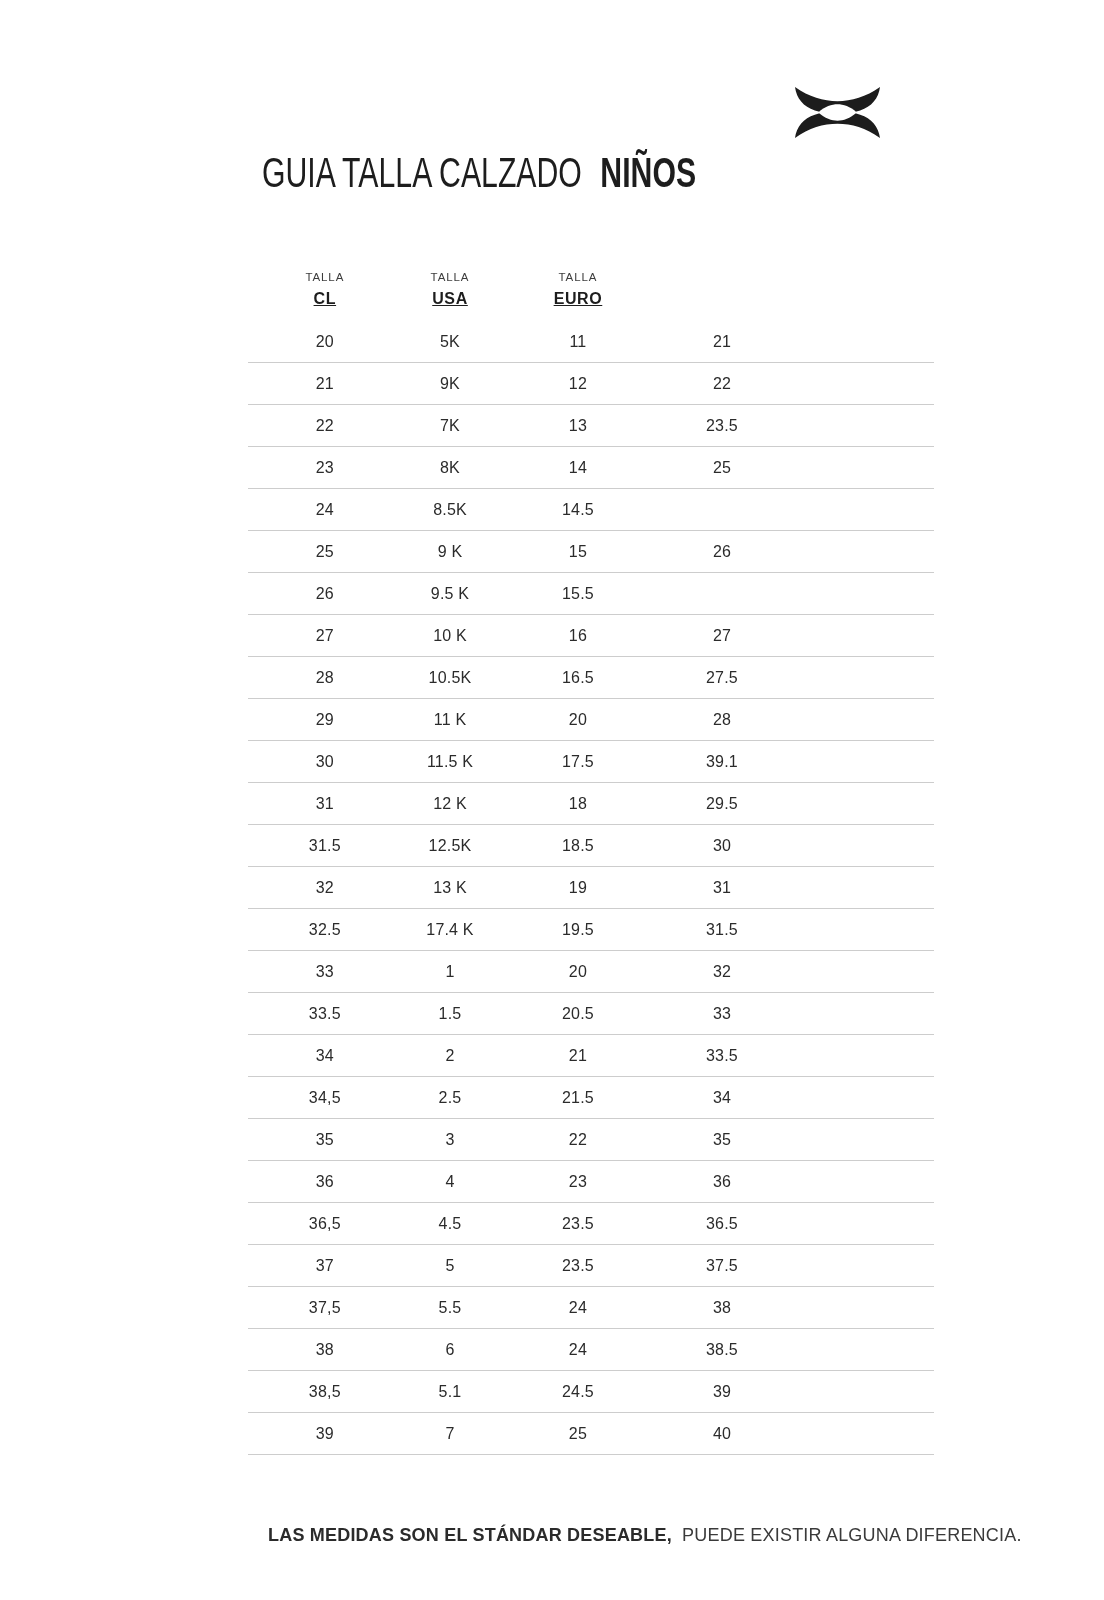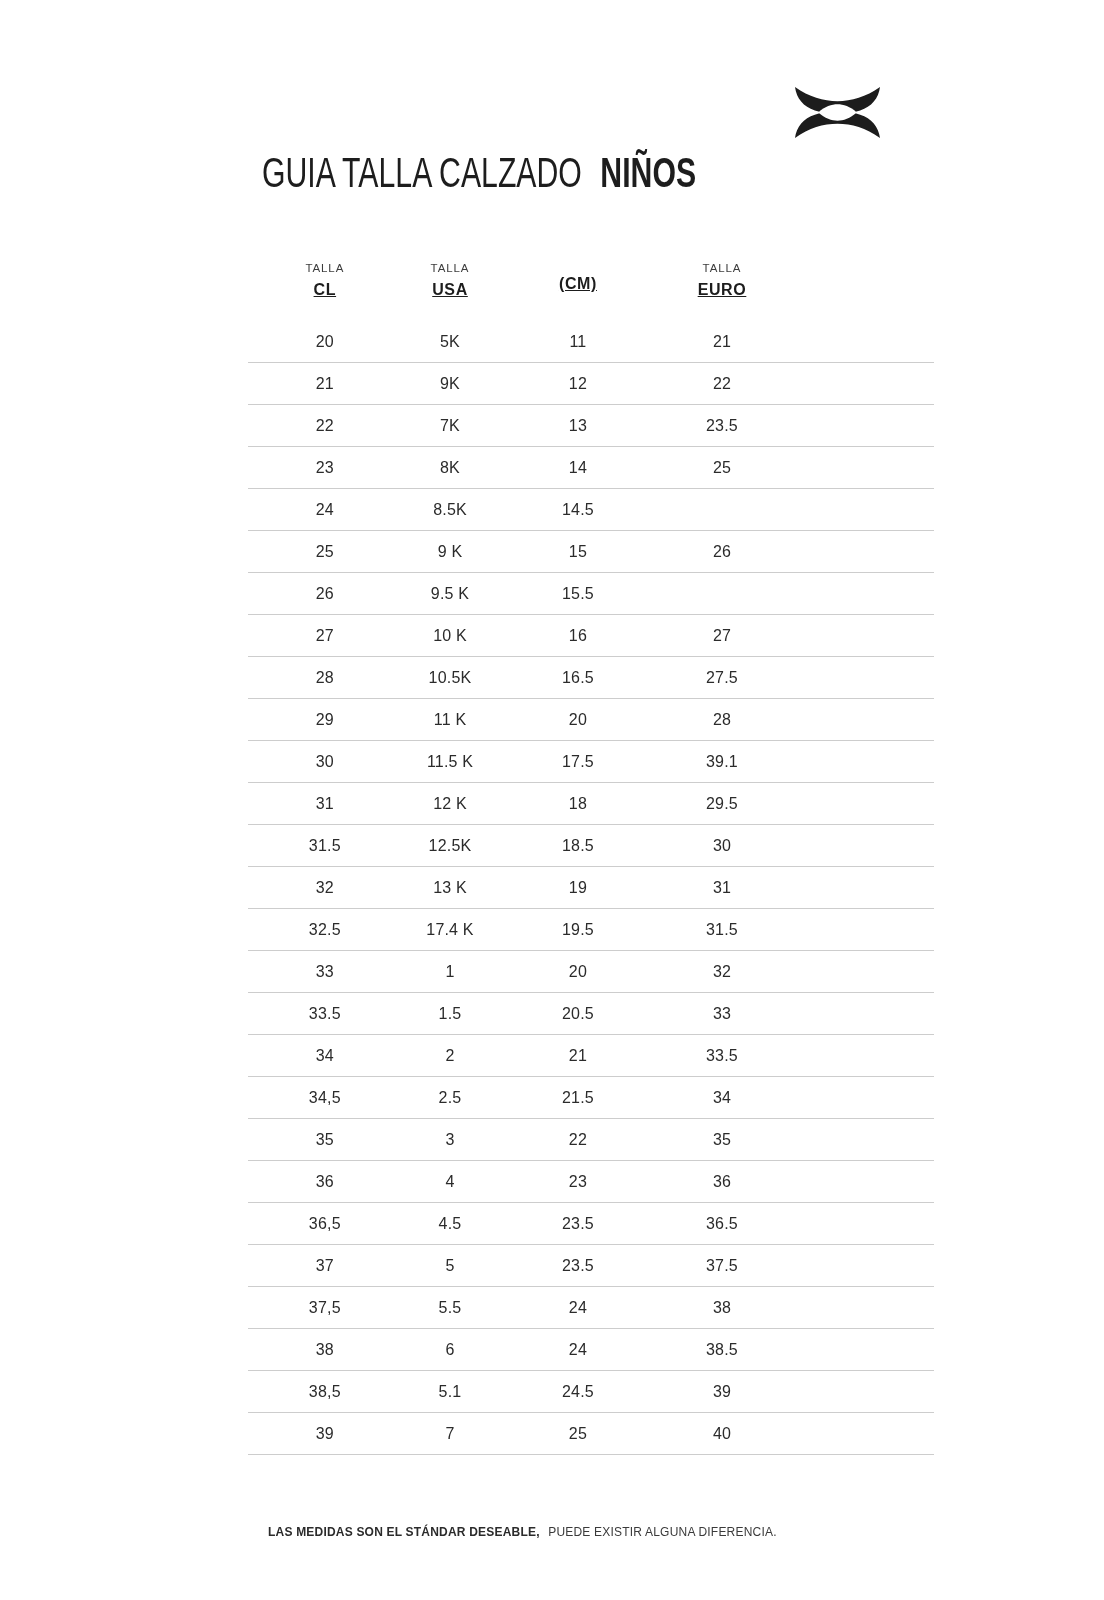--- a/index.html
+++ b/index.html
@@ -13,28 +13,28 @@
   .logo svg{display:block;width:100%;height:100%;}
 
   .title{position:absolute;left:262px;top:104px;margin:0;white-space:nowrap;
          font-size:42px;line-height:1;color:var(--title);font-weight:400;
          transform:scaleX(0.72);transform-origin:0 0;letter-spacing:0;}
   .title .title-bold{font-weight:800;margin-left:14px;}
 
   .table{position:absolute;left:248px;top:200px;width:686px;}
   .thead,.row{display:grid;grid-template-columns:22.4% 14.1% 23.2% 18.8% 21.5%;}
   .thead{padding-top:4px;height:56px;}
-  .hdr-cell{display:flex;flex-direction:column;align-items:center;justify-content:center;}
+  .hdr-cell{display:flex;flex-direction:column;align-items:center;justify-content:flex-end;}
   .hdr-top{font-size:11.5px;letter-spacing:0.9px;color:var(--header_sub);font-weight:400;}
   .hdr-label{font-size:16px;font-weight:700;letter-spacing:0.6px;color:var(--title);margin-top:7px;text-decoration:underline;}
   .tbody{margin-top:13px;}
   .row{height:41px;border-bottom:1px solid var(--divider);align-items:center;}
   .cell{text-align:center;font-size:16px;color:var(--text);letter-spacing:0.2px;}
 
-  .footer{position:absolute;left:268px;top:1477px;margin:0;font-size:12px;
+  .footer{position:absolute;left:268px;top:1477px;margin:0;font-size:18px;
           color:var(--text);letter-spacing:0.2px;white-space:nowrap;}
   .footer .f-bold{font-weight:700;}
   .footer .f-reg{font-weight:400;margin-left:5px;color:#3a3a3a;}
 </style>
 </head>
 <body>
 
 <div class="page">
 
   <div class="logo">
@@ -58,23 +58,20 @@
   <div class="table">
     <div class="thead">
         <div class="hdr-cell">
           <span class="hdr-top">TALLA</span>
           <span class="hdr-label">CL</span>
         </div>
         <div class="hdr-cell">
           <span class="hdr-top">TALLA</span>
           <span class="hdr-label">USA</span>
         </div>
-        <div class="hdr-cell" style="justify-content: center;">
-          <span class="hdr-label">(CM)</span>
-        </div>
         <div class="hdr-cell">
           <span class="hdr-top">TALLA</span>
           <span class="hdr-label">EURO</span>
         </div>
       </div>
     <div class="tbody">
         <div class="row">
           <div class="cell">20</div>
           <div class="cell">5K</div>
           <div class="cell">11</div>

